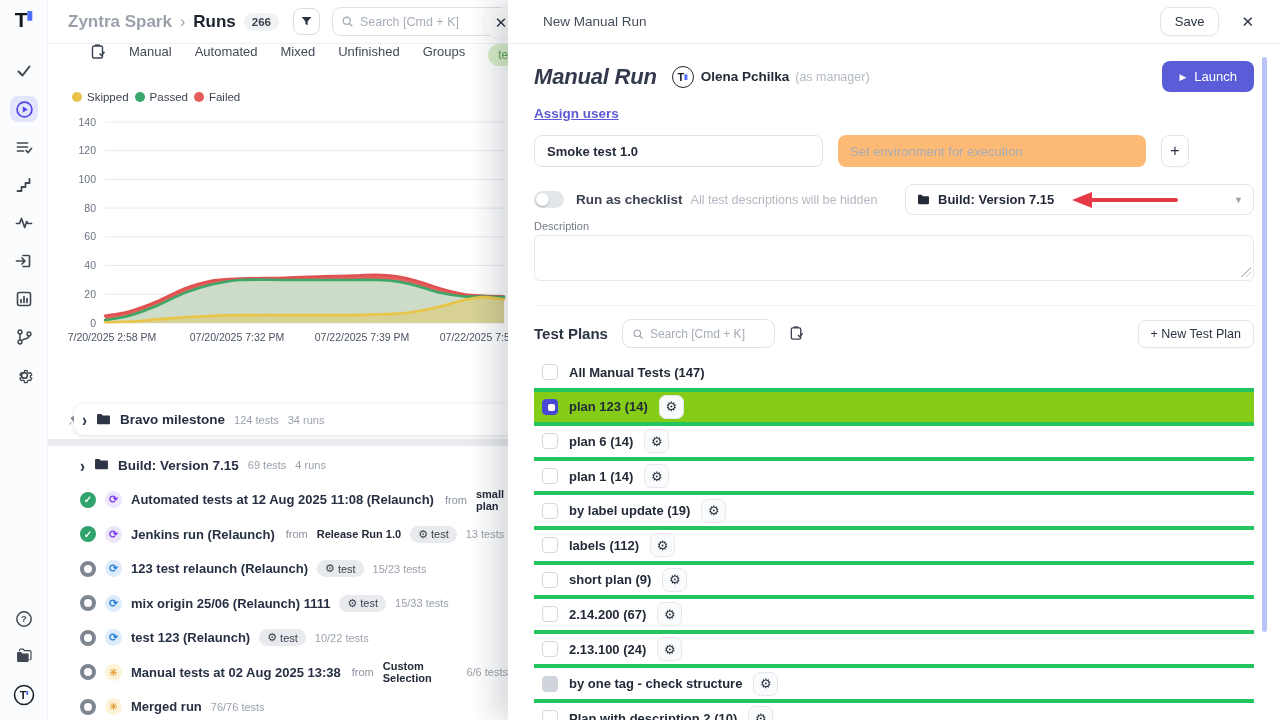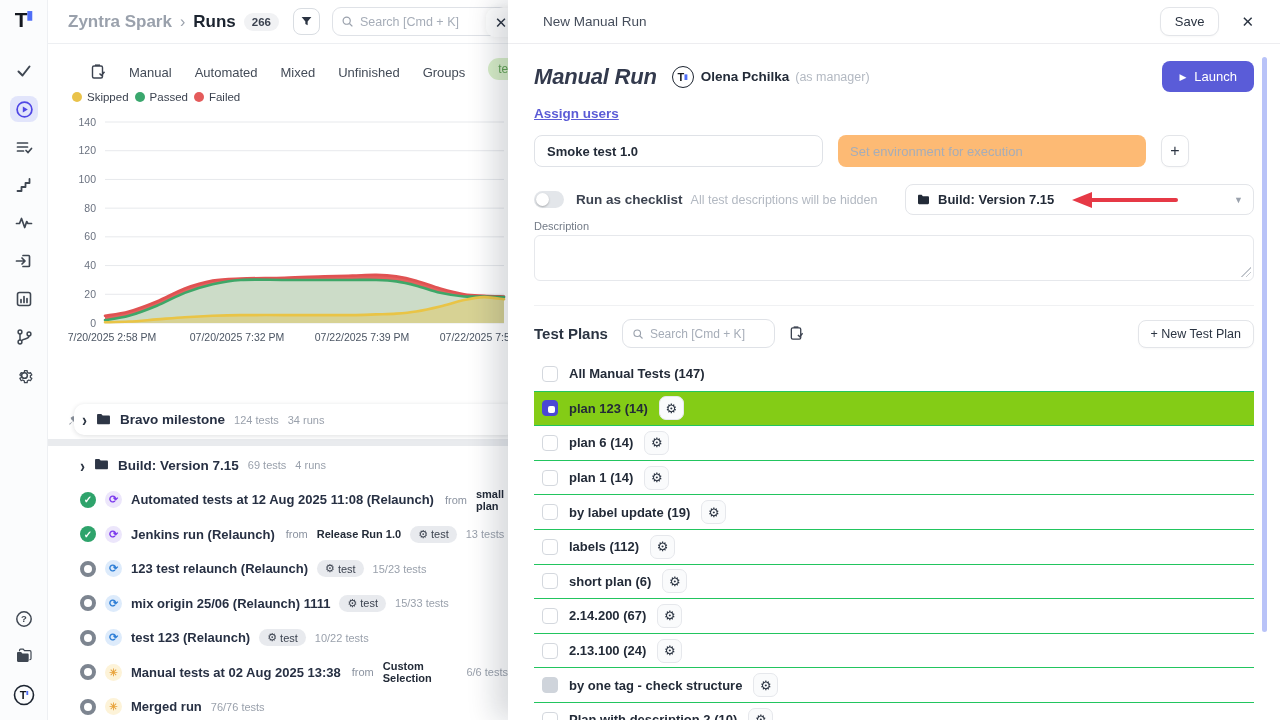--- a/index.html
+++ b/index.html
@@ -23,21 +23,21 @@
   .crumb-project { font-size:17px; font-weight:600; color:#9aa1ac; }
   .crumb-sep { font-size:16px; color:#9aa1ac; margin:0 8px; }
   .crumb-section { font-size:17px; font-weight:700; color:#1c2430; }
   .count-badge { margin-left:8px; background:#f1f2f4; color:#3c4350; font-size:11.5px; font-weight:700; padding:3px 8px; border-radius:10px; }
   .filter-btn { margin-left:14px; width:27px; height:27px; border:1px solid #d9dde2; border-radius:8px; background:#fff; display:flex; align-items:center; justify-content:center; cursor:pointer; }
   .search-box { position:relative; margin-left:12px; width:176px; height:29px; border:1px solid #dfe2e7; border-radius:9px; background:#fff; display:flex; align-items:center; padding:0 8px; color:#9aa1ac; }
   .search-box input { border:none; outline:none; width:120px; font-size:12.5px; color:#3c4350; background:transparent; margin-left:6px; font-family:"Liberation Sans",sans-serif; }
   .search-box input::placeholder, .tp-search input::placeholder, .env-input::placeholder { color:#a6adb8; }
   .search-close { position:absolute; left:438px; top:8px; width:30px; height:29px; background:#fff; border-radius:9px; display:flex; align-items:center; justify-content:center; font-size:15px; color:#2b3442; cursor:pointer; box-shadow:0 0 6px rgba(0,0,0,.06); }
 
-  .tabs-row { height:36px; display:flex; align-items:flex-end; padding-left:28px; gap:23px; }
+  .tabs-row { height:36px; display:flex; align-items:flex-start; padding-left:28px; gap:23px; }
   .tab { font-size:13px; color:#434b57; cursor:pointer; white-space:nowrap; }
   .tag-pill { background:#d9efc9; color:#61a254; font-size:12px; padding:4px 10px; border-radius:12px; cursor:pointer; white-space:nowrap; }
 
   .legend-row { height:22px; display:flex; align-items:center; gap:6px; padding-left:24px; margin-top:6px; }
   .legend-item { display:flex; align-items:center; gap:5px; font-size:11.5px; color:#3c4350; }
   .legend-dot { width:10px; height:10px; border-radius:50%; }
 
   .chart-wrap { position:relative; margin-top:0; }
 
   
@@ -106,21 +106,21 @@
   .hr { height:1px; background:#f0f1f3; margin-top:24px; }
 
   .tp-header { margin-top:13px; display:flex; align-items:center; }
   .tp-title { font-size:15px; font-weight:700; color:#2b3442; }
   .tp-search { margin-left:14px; width:153px; height:29px; border:1px solid #dfe2e7; border-radius:9px; display:flex; align-items:center; padding:0 9px; color:#9aa1ac; }
   .tp-search input { border:none; outline:none; width:110px; font-size:12px; background:transparent; margin-left:6px; color:#3c4350; font-family:"Liberation Sans",sans-serif; }
   .tp-clip { margin-left:14px; color:#3c4350; cursor:pointer; display:flex; }
   .new-plan-btn { margin-left:auto; background:#fff; border:1px solid #e3e5e9; border-radius:8px; padding:6px 12px; font-size:12.5px; color:#2b3442; cursor:pointer; box-shadow:0 1px 2px rgba(0,0,0,.03); white-space:nowrap; }
 
   .tp-list { margin-top:9px; }
-  .tp-row { height:34.6px; display:flex; align-items:center; padding:0 8px; border-bottom:1px solid #22c55e; gap:11px; }
+  .tp-row { height:34.6px; display:flex; align-items:center; padding:0 8px; border-bottom:4px solid #22c55e; gap:11px; }
   .tp-row.hl { background:#84cc16; }
   .cbx { width:16px; height:16px; border-radius:4px; border:1px solid #d4d8de; background:#fff; flex:none; cursor:pointer; position:relative; }
   .cbx.checked { background:#4a47d5; border-color:#4a47d5; }
   .cbx.checked::after { content:""; position:absolute; left:4.5px; top:4.5px; width:7px; height:7px; border-radius:2px; background:#fff; }
   .cbx.disabled { background:#cfd4db; border-color:#cfd4db; }
   .tp-label { font-size:13px; font-weight:700; color:#232b38; white-space:nowrap; }
   .tp-gear { width:25px; height:24px; border:1px solid #e6e8ec; background:#fafbfc; border-radius:7px; display:flex; align-items:center; justify-content:center; font-size:13px; color:#2b3442; cursor:pointer; }
 
   .drawer-scrollbar { position:absolute; right:13px; top:57px; width:5px; height:575px; background:#b9c3f8; border-radius:3px; }
 
@@ -488,21 +488,21 @@
             <span class="tp-label">by label update (19)</span>
             <span class="tp-gear">⚙</span>
           </div>
           <div class="tp-row">
             <span class="cbx"></span>
             <span class="tp-label">labels (112)</span>
             <span class="tp-gear">⚙</span>
           </div>
           <div class="tp-row">
             <span class="cbx"></span>
-            <span class="tp-label">short plan (6)</span>
+            <span class="tp-label">short plan (9)</span>
             <span class="tp-gear">⚙</span>
           </div>
           <div class="tp-row">
             <span class="cbx"></span>
             <span class="tp-label">2.14.200 (67)</span>
             <span class="tp-gear">⚙</span>
           </div>
           <div class="tp-row">
             <span class="cbx"></span>
             <span class="tp-label">2.13.100 (24)</span>

